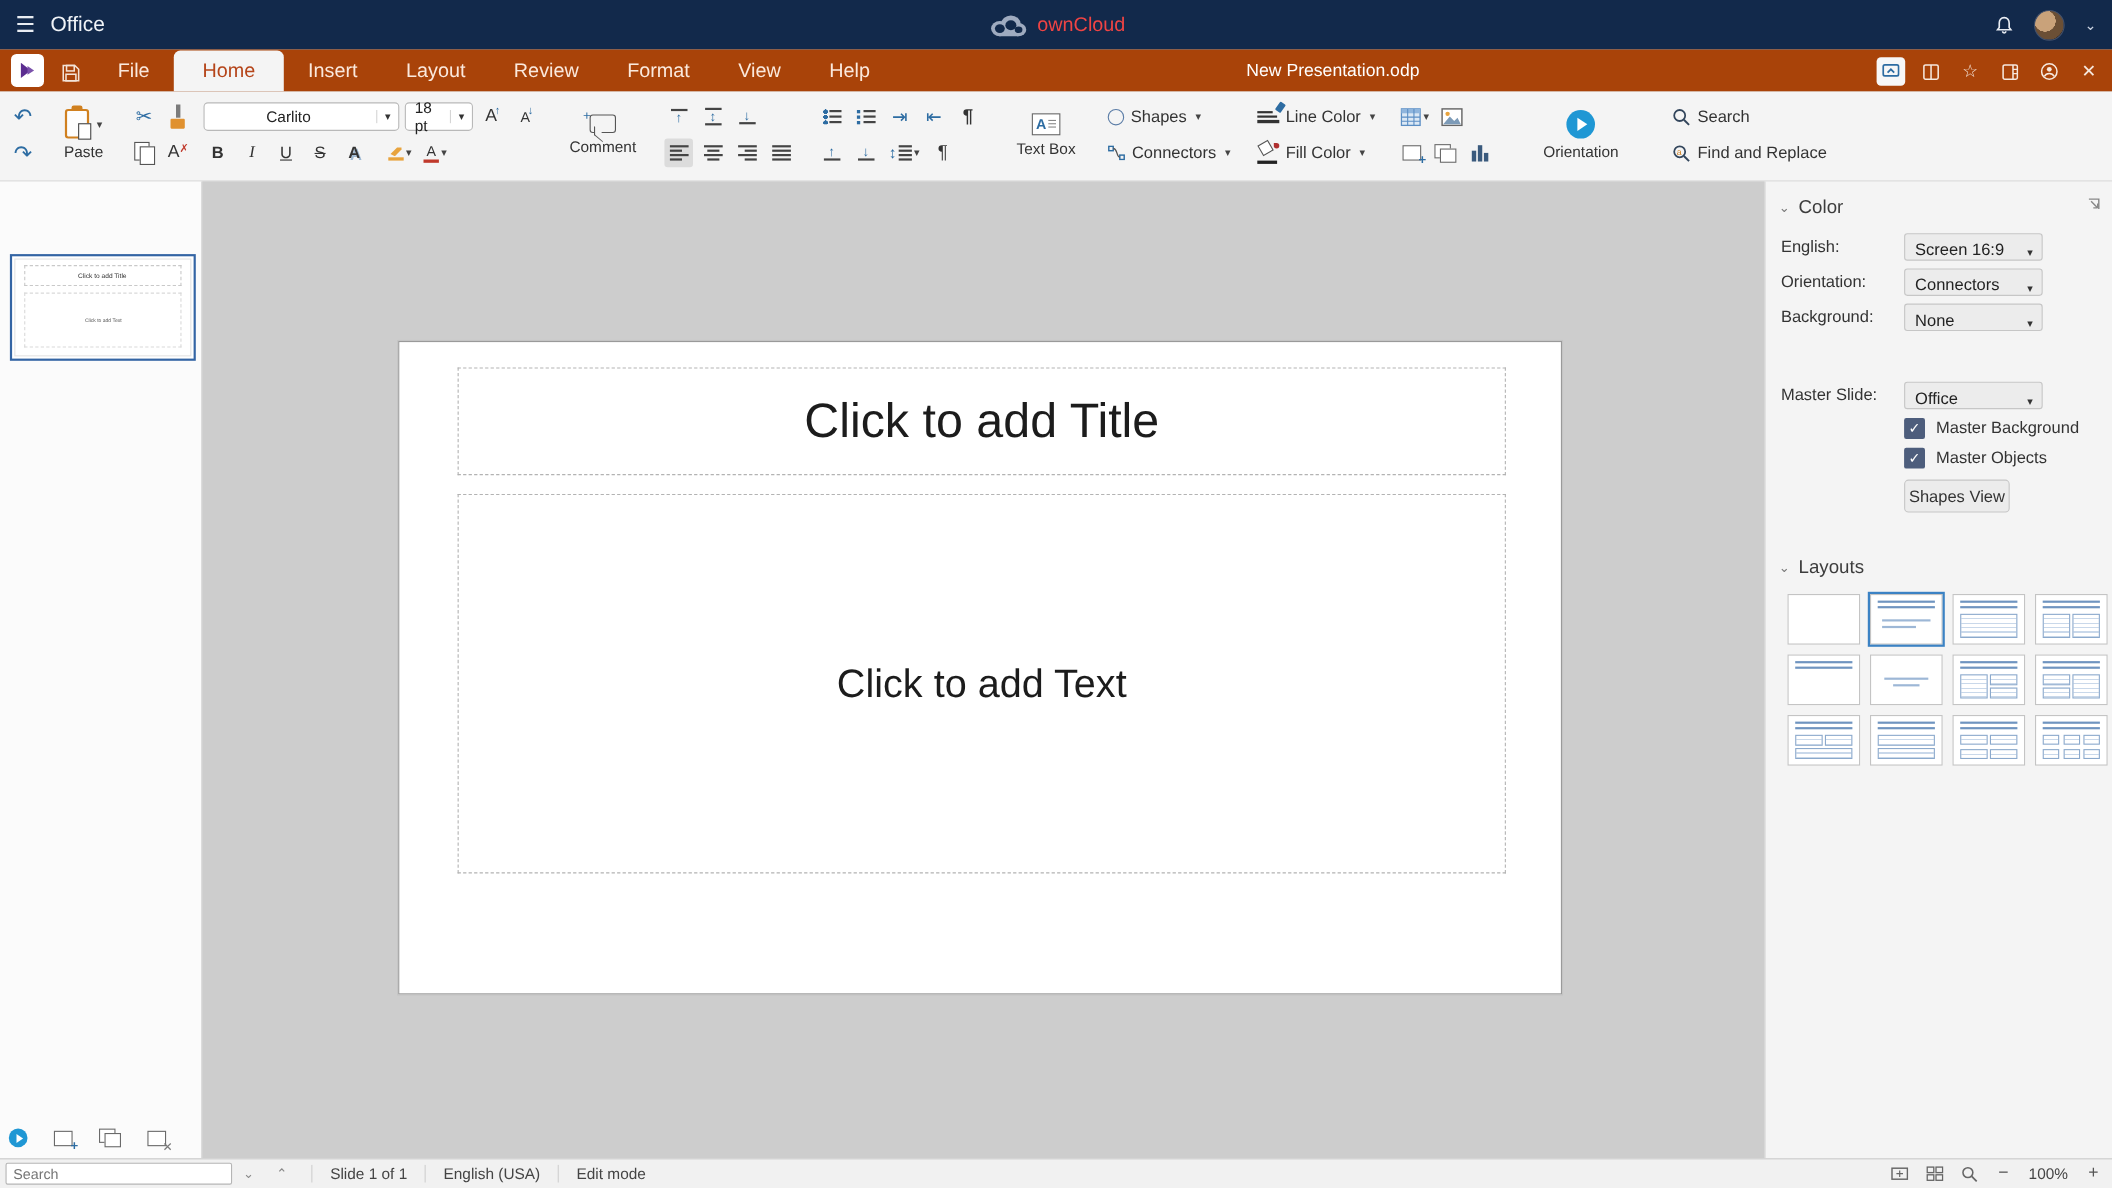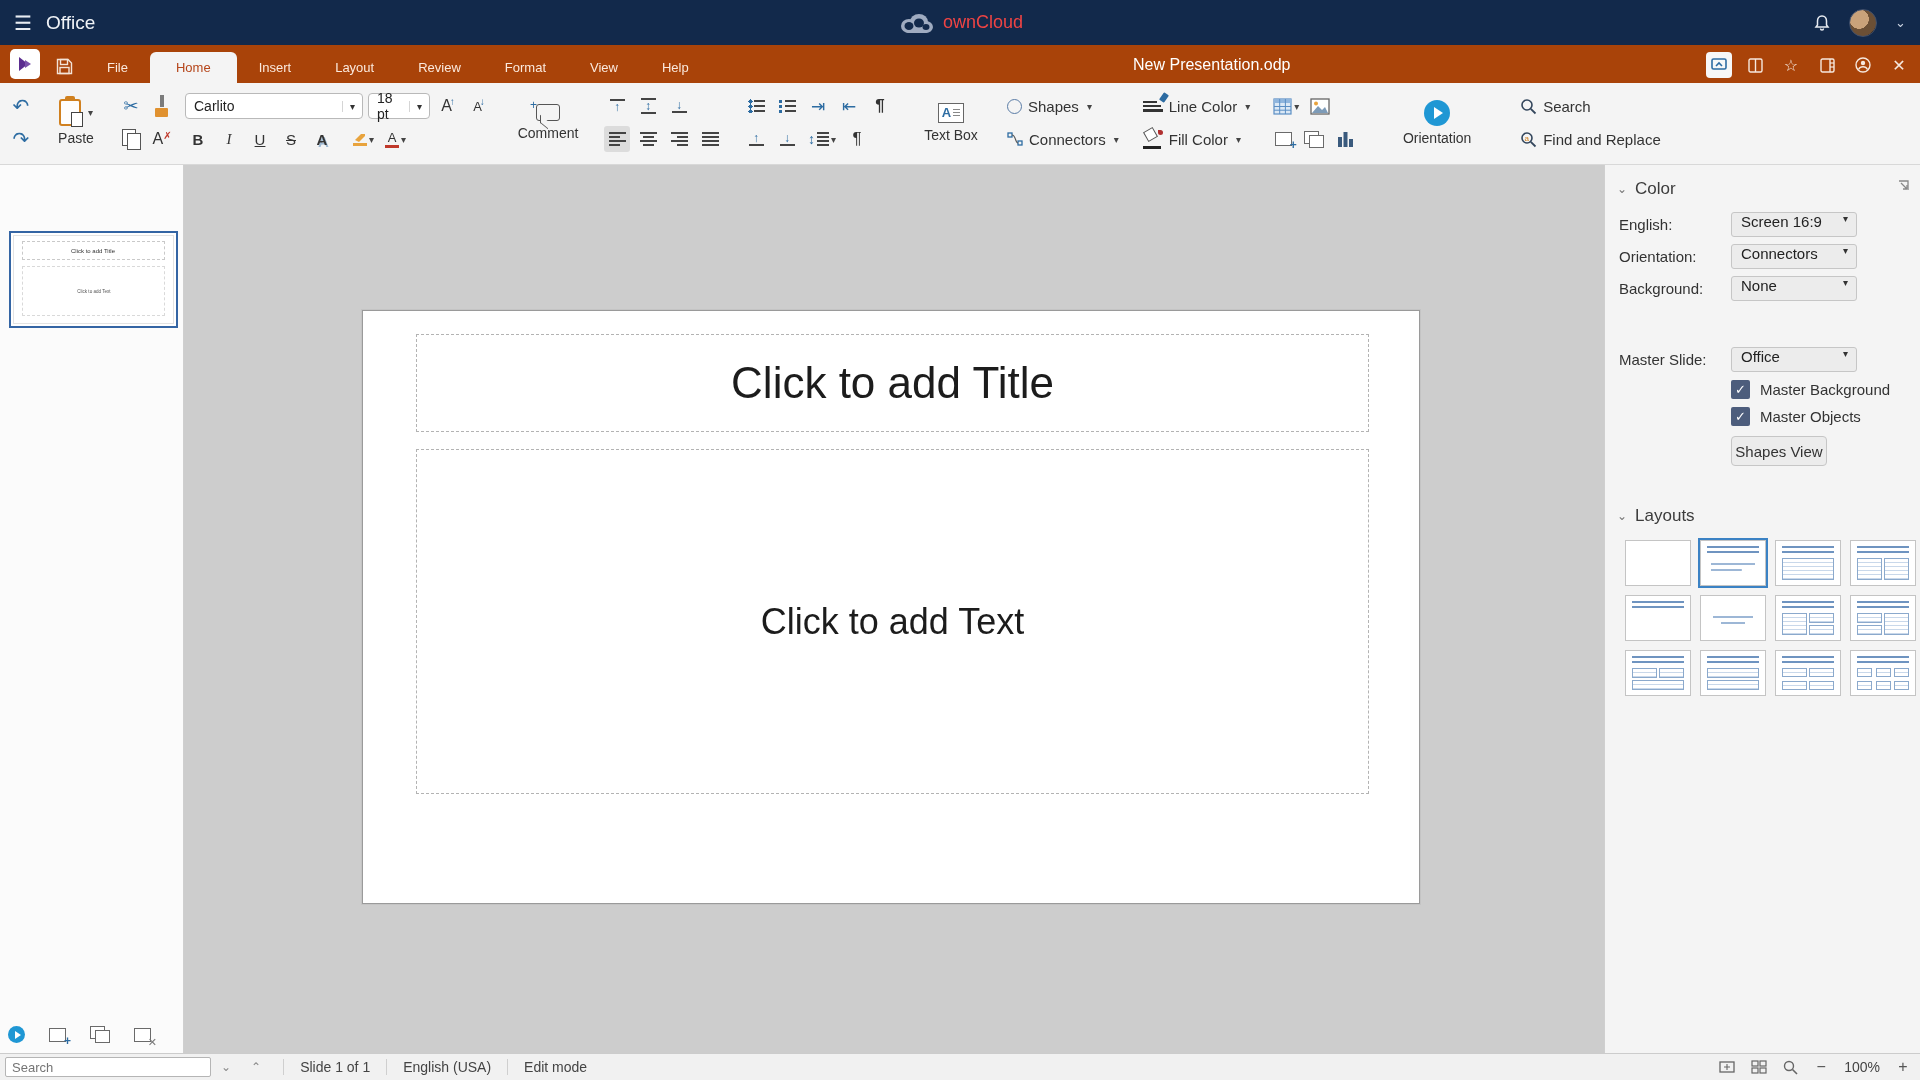--- a/index.html
+++ b/index.html
@@ -15,21 +15,21 @@
   .brand .brandname { font-size:18px; color:#ef4444; }
   .topbar-right { position:absolute; right:14px; display:flex; align-items:center; gap:18px; }
   .avatar { width:28px; height:28px; border-radius:50%; background:radial-gradient(circle at 35% 35%, #c9a27a 0 40%, #6b4f35 41% 75%, #3a2c1e 76%); border:1px solid #42506b; }
   .chev { font-size:13px; color:#cdd5e3; }
 
   
   .menubar { height:38px; background:#a94309; display:flex; align-items:flex-end; position:relative; flex:0 0 38px; }
   .logo-badge { width:30px; height:30px; background:#fff; border-radius:5px; margin:0 10px 4px 10px; display:flex; align-items:center; justify-content:center; }
   .save-btn { color:#f3e3d7; font-size:16px; margin:0 12px 8px 6px; display:flex; }
   .tabs { display:flex; align-items:flex-end; height:38px; }
-  .tab { color:#fbe9dd; font-size:13px; padding:8px 22px; cursor:pointer; }
+  .tab { color:#fbe9dd; font-size:18px; padding:8px 22px; cursor:pointer; }
   .tab.active { background:#f4f4f4; color:#b5451a; border-radius:6px 6px 0 0; padding:8px 26px; }
   .docname { position:absolute; left:1133px; bottom:9px; color:#ffffff; font-size:16px; }
   .menubar-right { position:absolute; right:8px; bottom:5px; display:flex; align-items:center; gap:10px; }
   .mb-ic { width:26px; height:26px; display:flex; align-items:center; justify-content:center; color:#f6e8de; font-size:16px; border-radius:4px; cursor:pointer; }
   .mb-ic.active { background:#f7f7f7; color:#2d6ca2; }
   .mb-ic svg { display:block; }
 
   
   .toolbar { height:82px; background:#f4f4f4; border-bottom:1px solid #d8d8d8; display:flex; align-items:center; padding:4px 8px 6px 8px; gap:10px; flex:0 0 82px; }
   .grp { display:flex; flex-direction:column; justify-content:center; gap:3px; height:70px; }
@@ -37,21 +37,21 @@
   .btn { min-width:26px; height:26px; border-radius:3px; display:flex; align-items:center; justify-content:center; color:#333; cursor:pointer; font-size:15px; padding:0 3px; }
   .btn.sel { background:#dcdcdc; }
   .blue { color:#2d6ca2; }
   .big { width:64px; height:64px; display:flex; flex-direction:column; align-items:center; justify-content:center; gap:4px; cursor:pointer; border-radius:4px; }
   .big .lbl { font-size:14px; color:#333; }
   .lblbtn { display:flex; align-items:center; gap:6px; font-size:15px; color:#333; cursor:pointer; height:26px; padding:0 4px; border-radius:3px; }
   .dd { font-size:10px; color:#444; margin-left:2px; }
   .combo { background:#fff; border:1px solid #b9b9b9; border-radius:4px; height:26px; display:flex; align-items:center; font-size:14px; color:#222; }
   .combo .val { padding:0 8px; flex:1; }
   .combo .cdd { width:20px; text-align:center; color:#333; border-left:1px solid #d5d5d5; font-size:10px; cursor:pointer; }
-  .fontname { width:178px; }
+  .fontname { width:178px;padding-left:48px; }
   .fontsize { width:62px; }
   .bld { font-weight:bold; } .ita { font-style:italic; font-family:"Liberation Serif",serif; } .und { text-decoration:underline; } .str { text-decoration:line-through; }
   .shadowA { text-shadow:1.5px 1.5px 0 #9db8d2; font-weight:bold; }
   .fc { display:flex; flex-direction:column; align-items:center; line-height:1; }
   .fc .bar { width:14px; height:3px; margin-top:1px; }
   .supArrow { font-size:10px; margin-left:-2px; margin-top:-10px; }
   .glyphA { font-size:16px; }
   
   .clip { width:22px; height:27px; border:2px solid #d0801f; border-radius:3px; position:relative; background:#fdfdfd; }
   .clip:before { content:""; position:absolute; left:4px; top:-5px; width:10px; height:5px; background:#d0801f; border-radius:2px; }
@@ -122,21 +122,21 @@
   .ph.title { left:53px; top:23px; width:953px; height:98px; font-size:44px; }
   .ph.body { left:53px; top:138px; width:953px; height:345px; font-size:36px; }
 
   
   .sidebar { width:316px; background:#f4f4f4; border-left:1px solid #cfcfcf; position:relative; font-size:15px; color:#333; }
   .sec-head { display:flex; align-items:center; gap:8px; padding:14px 12px 6px 12px; font-size:17px; color:#3c3c3c; }
   .sec-head .ch { color:#777; font-size:12px; }
   .undock { position:absolute; right:10px; top:14px; cursor:pointer; }
   .frow { display:flex; align-items:center; margin:7px 0 7px 14px; }
   .frow .flabel { width:112px; font-size:15px; color:#333; }
-  .sdd { width:126px; height:25px; background:#ececec; border:1px solid #c6c6c6; border-radius:3px; display:flex; align-items:flex-start; cursor:pointer; }
+  .sdd { width:126px; height:25px; background:#ececec; border:1px solid #c6c6c6; border-radius:3px; display:flex; align-items:flex-end; cursor:pointer; }
   .sdd .val { flex:1; padding:0 9px; font-size:15px; color:#222; }
   .sdd .ar { padding-right:8px; font-size:10px; color:#333; }
   .master-row { margin-top:46px; }
   .chkrow { display:flex; align-items:center; gap:10px; margin:8px 0 8px 126px; }
   .chk { width:19px; height:19px; background:#4d5d7c; border-radius:2px; color:#fff; font-size:13px; display:flex; align-items:center; justify-content:center; cursor:pointer; }
   .chklbl { font-size:15px; color:#333; }
   .mview { margin:10px 0 0 126px; width:96px; height:30px; background:#ececec; border:1px solid #c6c6c6; border-radius:4px; font-size:15px; color:#333; display:flex; align-items:center; justify-content:center; cursor:pointer; }
   .layouts-head { margin-top:26px; }
   .lt-grid { display:grid; grid-template-columns:repeat(4,66px); gap:9px; margin:8px 0 0 20px; }
   .lt { width:66px; height:46px; background:#fff; border:1px solid #c4c4c4; position:relative; cursor:pointer; }

